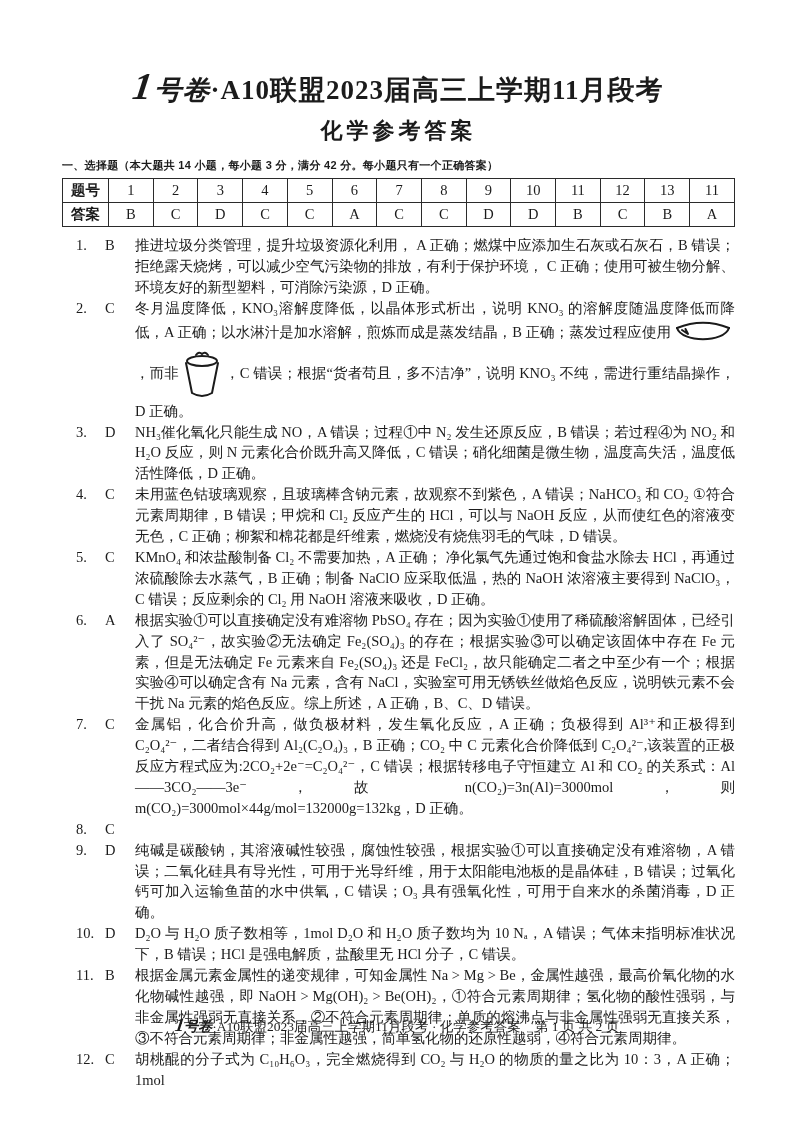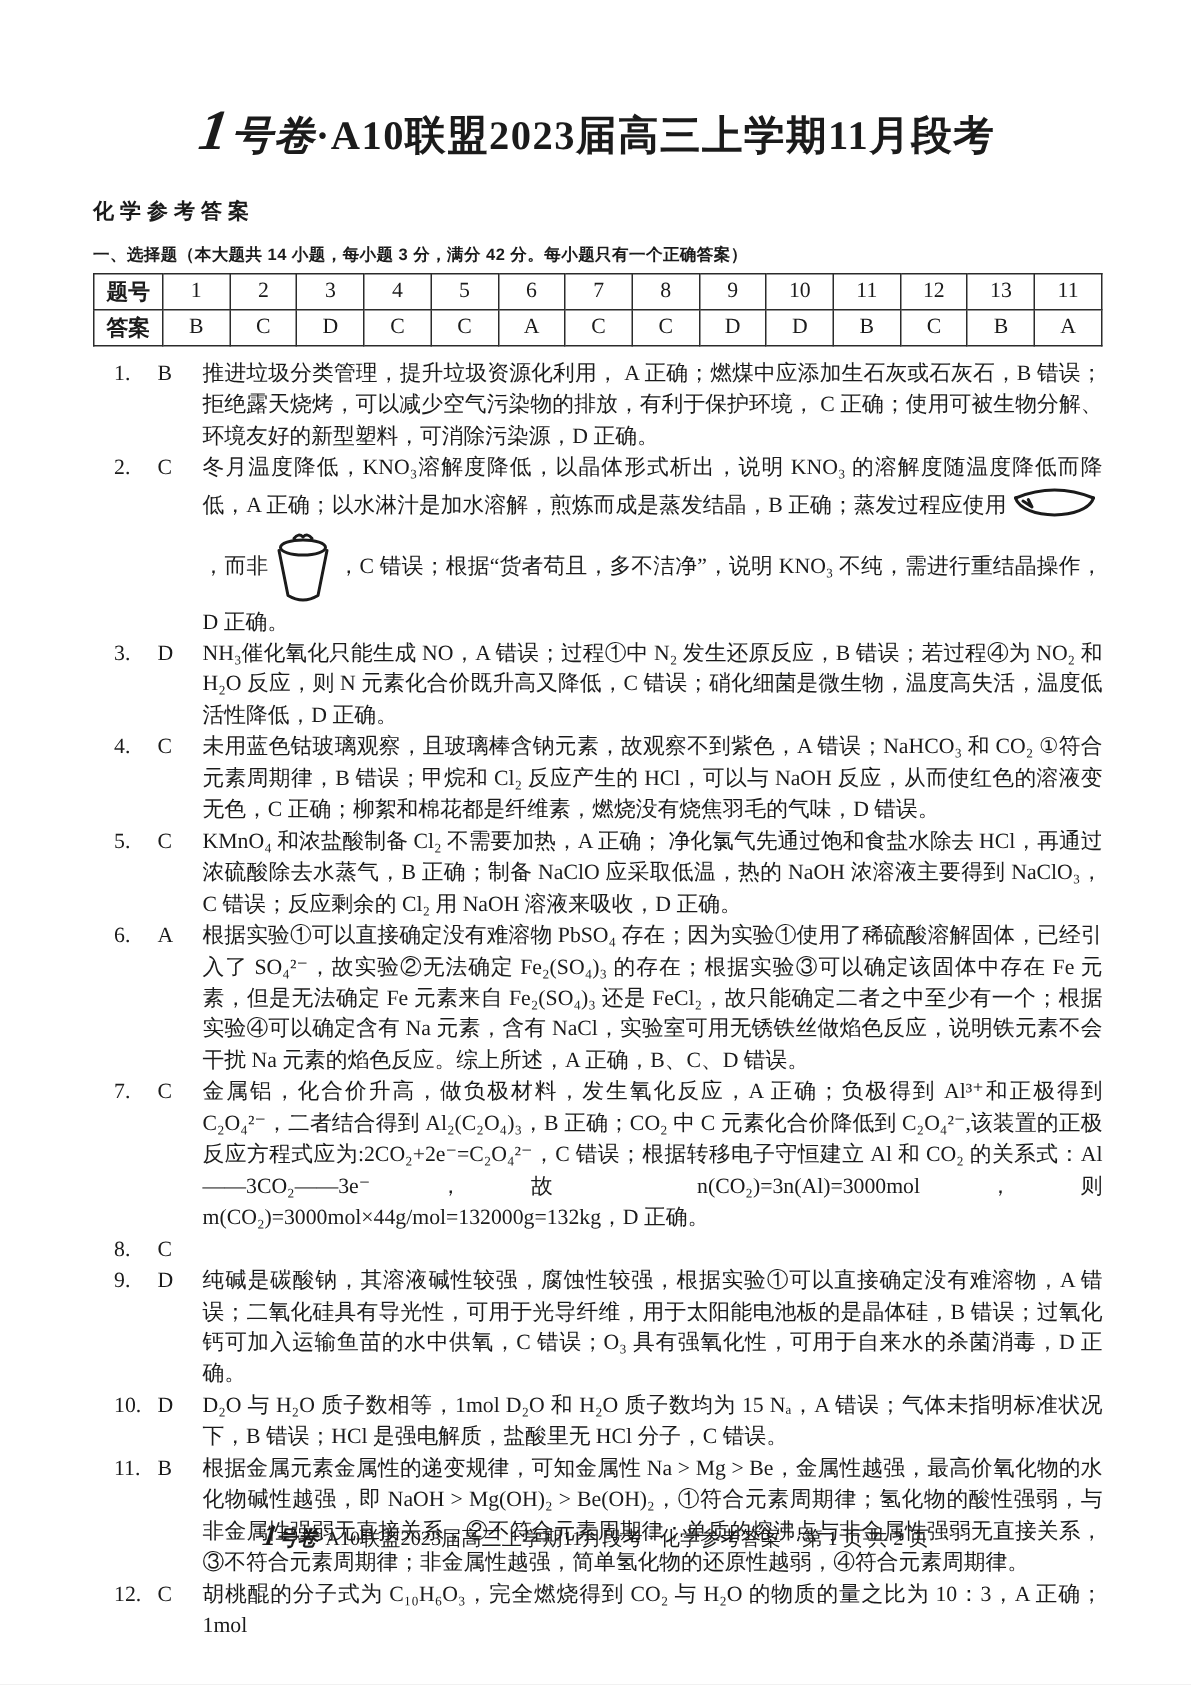--- a/index.html
+++ b/index.html
@@ -6,21 +6,21 @@
   .page{
     width:794px;height:1123px;background:#ffffff;position:relative;
     margin:0 auto;overflow:hidden;color:#1b1b1b;
     font-family:"Liberation Serif","DejaVu Serif",serif;
   }
   .content{position:absolute;left:62px;top:72px;width:673px;}
   
   .title-line{text-align:center;font-weight:bold;font-size:27px;letter-spacing:1px;white-space:nowrap;}
   .brand{font-style:italic;font-weight:900;display:inline-block;}
   .brand .one{font-size:38px;line-height:0;display:inline-block;transform:skewX(-8deg);margin-right:1px;}
-  .subtitle{text-align:left;font-weight:bold;font-size:14px;letter-spacing:4px;margin-top:24px;}
+  .subtitle{text-align:center;font-weight:bold;font-size:22px;letter-spacing:4px;margin-top:8px;}
   .section-heading{
     margin-top:12px;font-family:"Liberation Sans","DejaVu Sans",sans-serif;
     font-weight:600;font-size:11px;letter-spacing:.3px;
   }
   
   table.answers{width:100%;border-collapse:collapse;table-layout:fixed;margin-top:5px;}
   table.answers th,table.answers td{
     border:1.2px solid #2b2b2b;text-align:center;vertical-align:middle;
     height:21px;padding:1px 0;font-size:14.5px;
   }
@@ -154,21 +154,21 @@
 
       <div class="exp-item">
         <span class="exp-num">9.</span>
         <span class="exp-ans">D</span>
         <div class="exp-body">纯碱是碳酸钠，其溶液碱性较强，腐蚀性较强，根据实验①可以直接确定没有难溶物，A 错误；二氧化硅具有导光性，可用于光导纤维，用于太阳能电池板的是晶体硅，B 错误；过氧化钙可加入运输鱼苗的水中供氧，C 错误；O₃ 具有强氧化性，可用于自来水的杀菌消毒，D 正确。</div>
       </div>
 
       <div class="exp-item">
         <span class="exp-num">10.</span>
         <span class="exp-ans">D</span>
-        <div class="exp-body">D₂O 与 H₂O 质子数相等，1mol D₂O 和 H₂O 质子数均为 15 Nₐ，A 错误；气体未指明标准状况下，B 错误；HCl 是强电解质，盐酸里无 HCl 分子，C 错误。</div>
+        <div class="exp-body">D₂O 与 H₂O 质子数相等，1mol D₂O 和 H₂O 质子数均为 10 Nₐ，A 错误；气体未指明标准状况下，B 错误；HCl 是强电解质，盐酸里无 HCl 分子，C 错误。</div>
       </div>
 
       <div class="exp-item">
         <span class="exp-num">11.</span>
         <span class="exp-ans">B</span>
         <div class="exp-body">根据金属元素金属性的递变规律，可知金属性 Na &gt; Mg &gt; Be，金属性越强，最高价氧化物的水化物碱性越强，即 NaOH &gt; Mg(OH)₂ &gt; Be(OH)₂，①符合元素周期律；氢化物的酸性强弱，与非金属性强弱无直接关系，②不符合元素周期律；单质的熔沸点与非金属性强弱无直接关系，③不符合元素周期律；非金属性越强，简单氢化物的还原性越弱，④符合元素周期律。</div>
       </div>
 
       <div class="exp-item">
         <span class="exp-num">12.</span>

